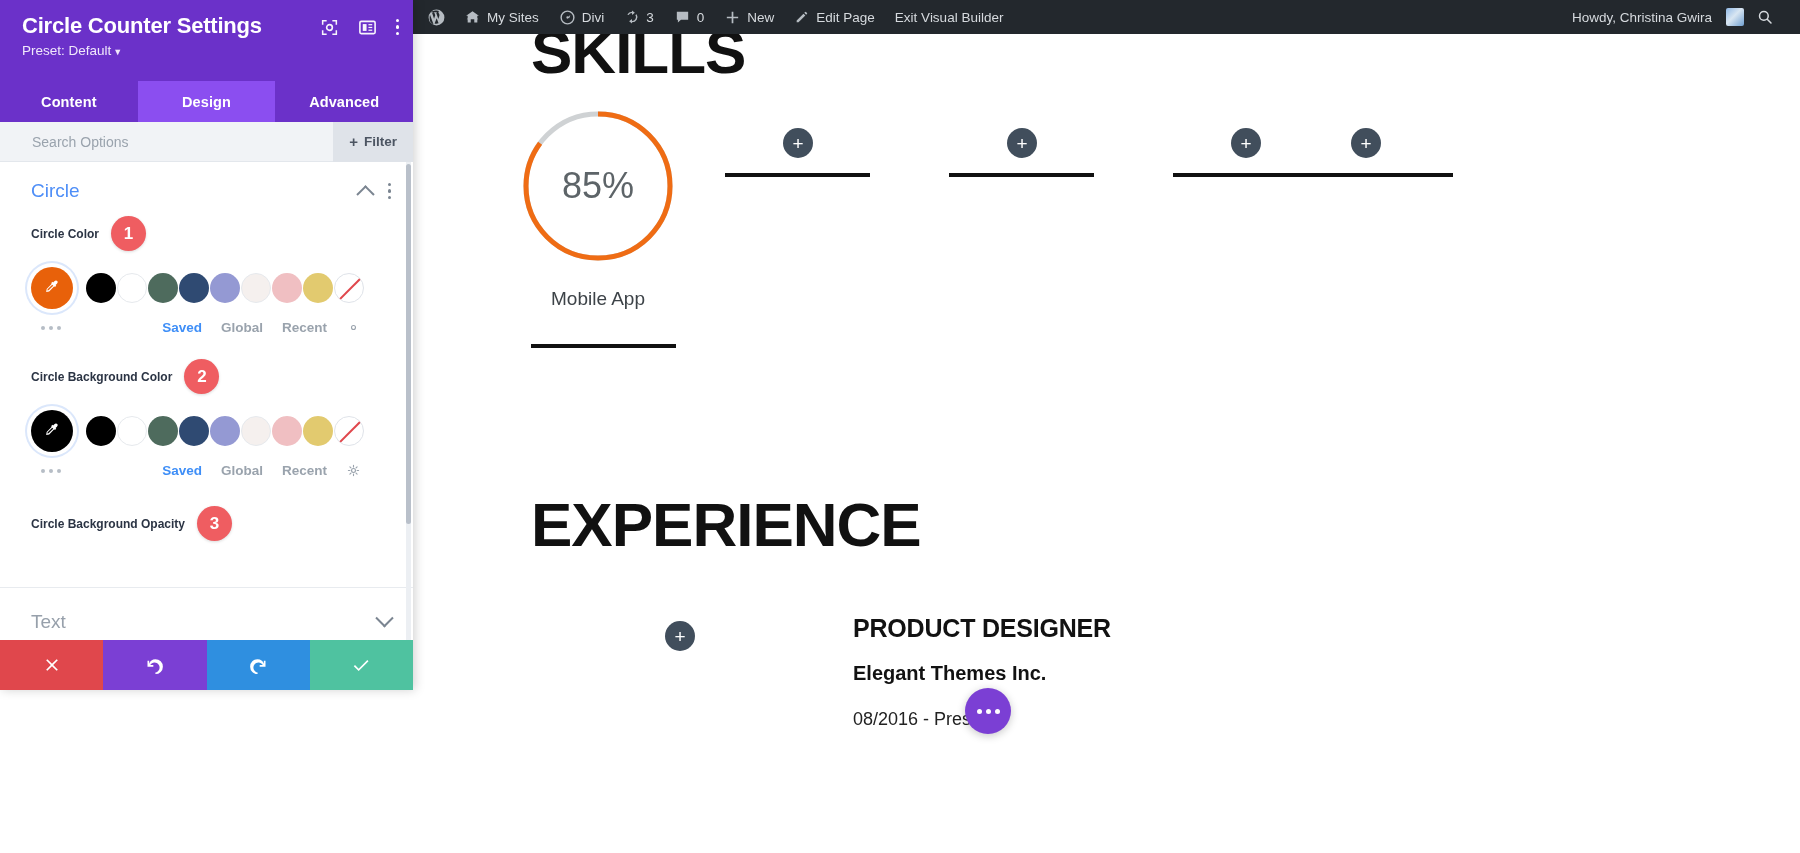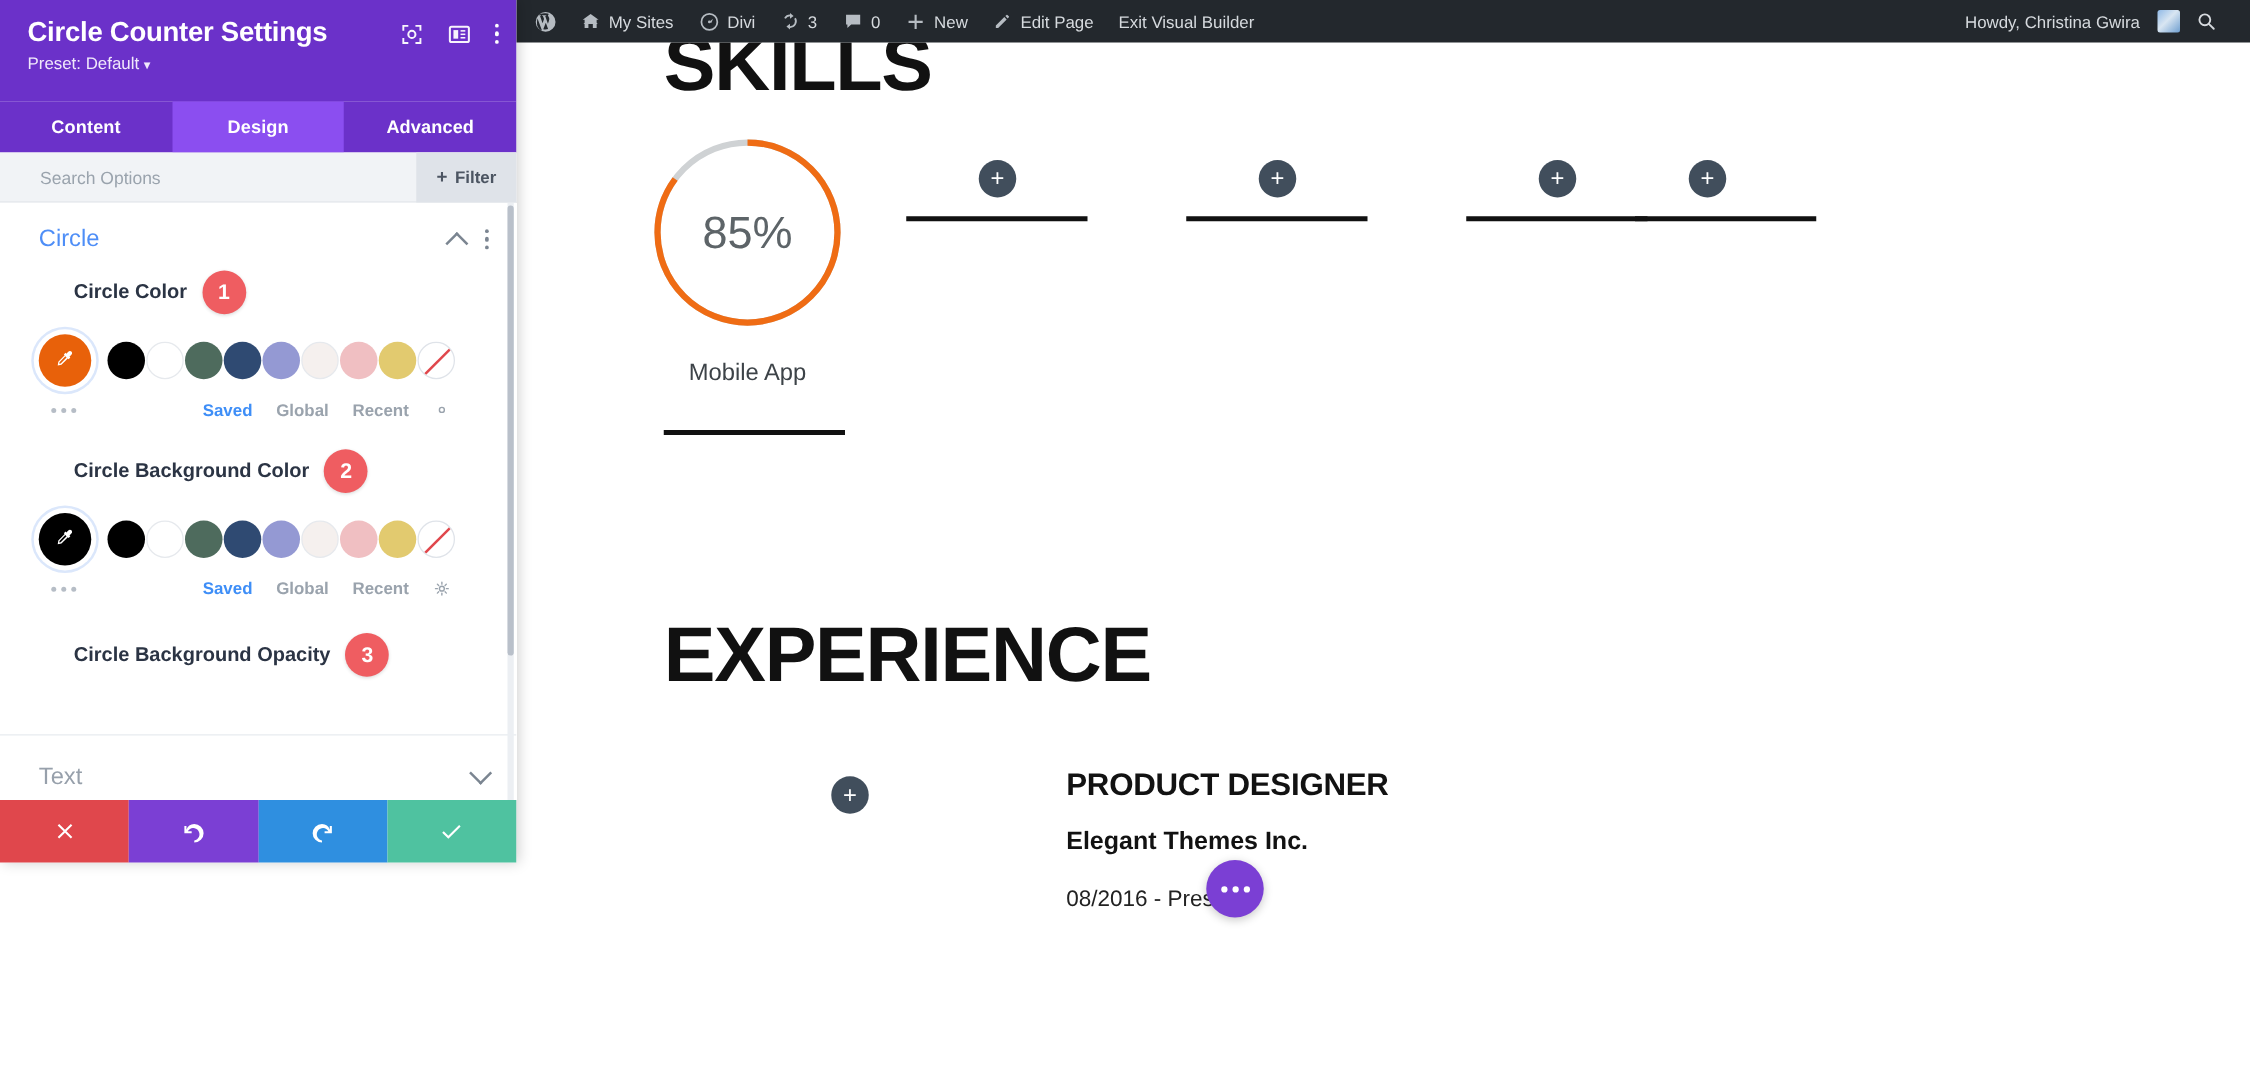--- a/index.html
+++ b/index.html
@@ -96,21 +96,21 @@
   }
   .chev.up { transform: rotate(-135deg) translate(-2px,-2px); }
   .chev.down { transform: rotate(45deg) translate(-3px,-3px); }
   .kebab-dark i { background: #7b8591; }
 
   .field { padding: 0 22px 0 31px; position: relative; }
   .field-label-row {
     display: flex; align-items: center; gap: 0; margin-bottom: 16px;
     position: relative; min-height: 26px;
   }
-  .field-label { font-size: 16px; color: #2b3444; font-weight: bold; margin-left: 28px; }
+  .field-label { font-size: 12px; color: #2b3444; font-weight: bold; }
   .badge {
     width: 35px; height: 35px; border-radius: 50%;
     background: #ef5d61; color: #fff;
     display: flex; align-items: center; justify-content: center;
     font-size: 17px; font-weight: bold; margin-left: 12px;
     box-shadow: 0 1px 3px rgba(0,0,0,.15);
   }
 
   .swatch-row { display: flex; align-items: center; gap: 0; }
   .swatch {

